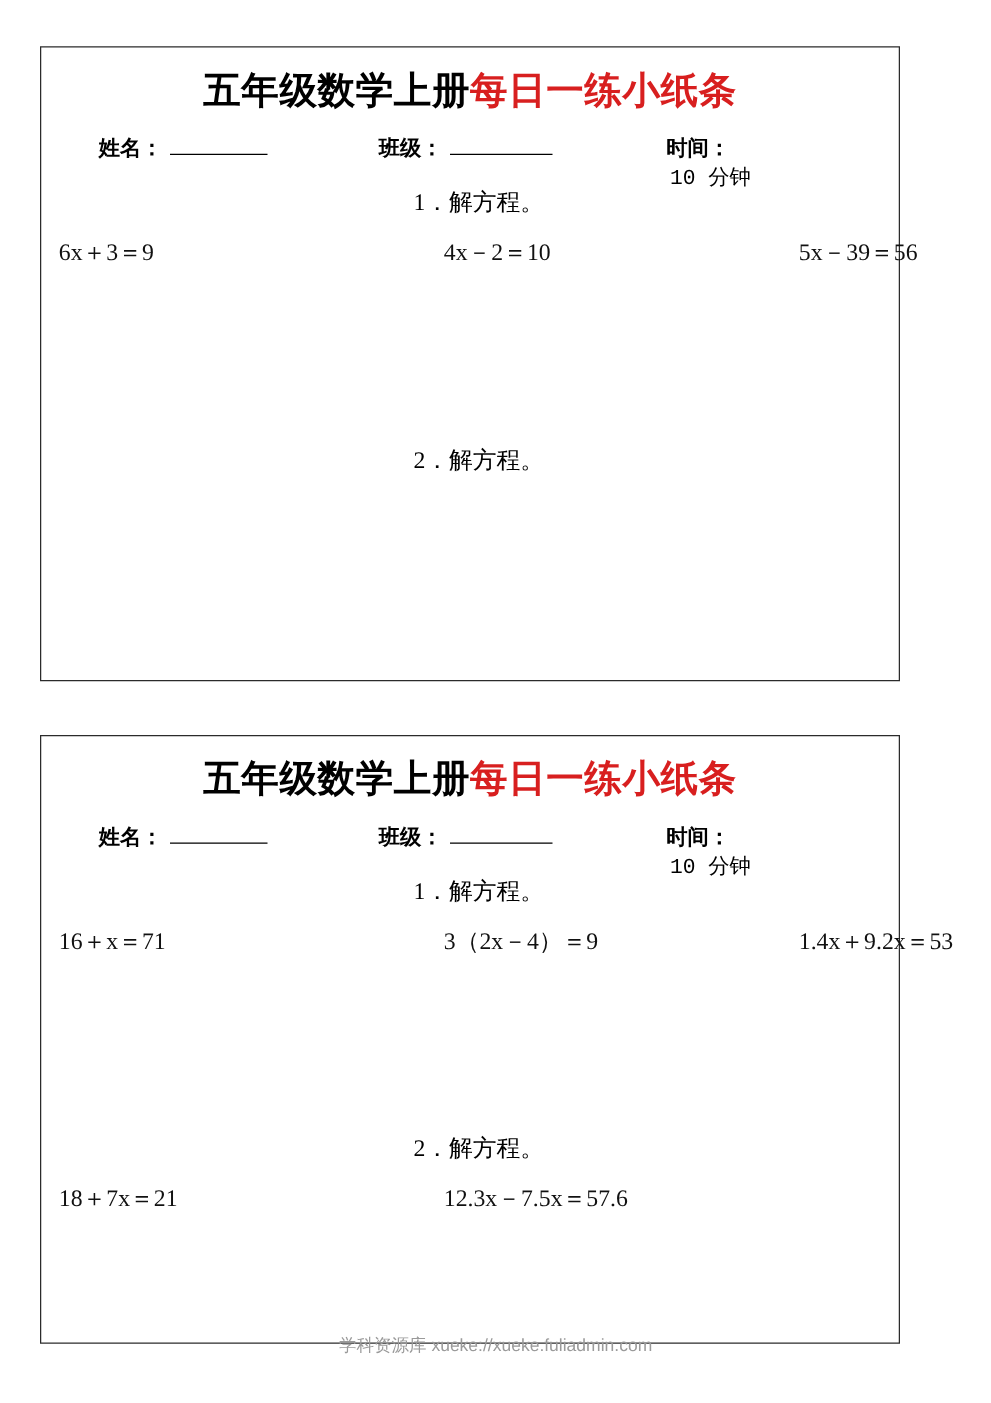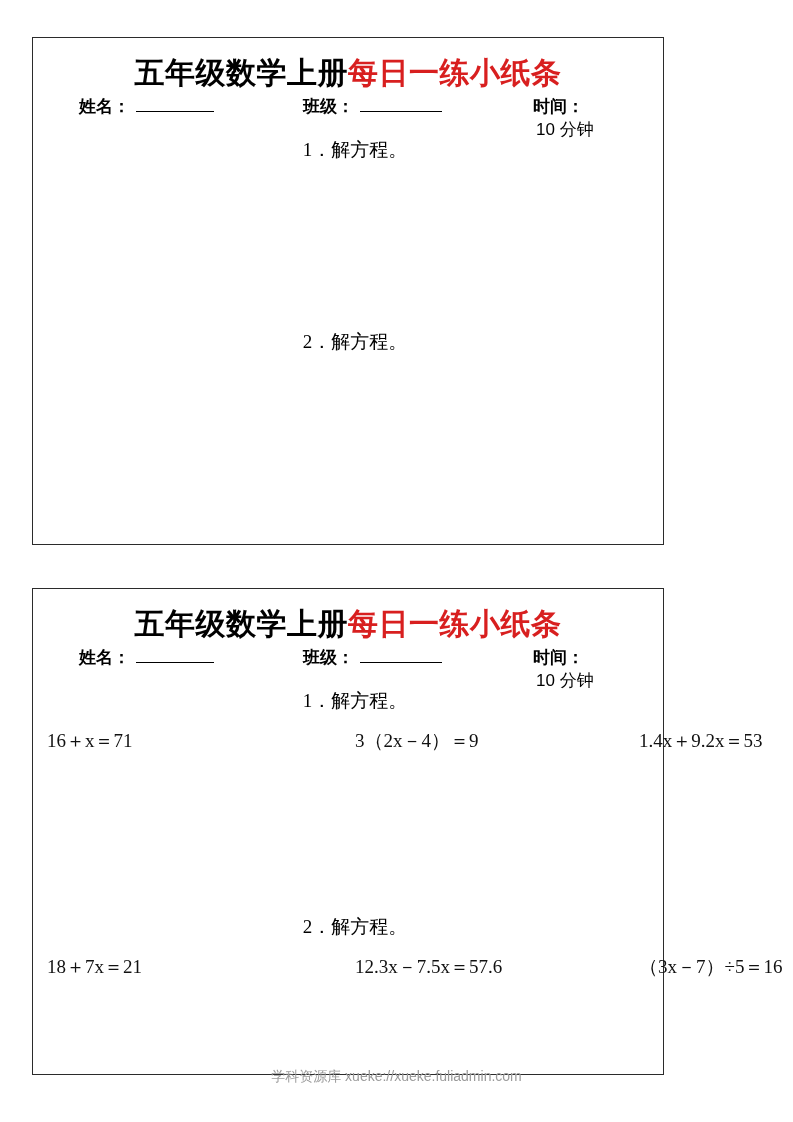--- a/index.html
+++ b/index.html
@@ -22,21 +22,21 @@
     left: 0;
     top: 0;
     width: 793px;
     height: 1122px;
   }
 
   
   .card {
     position: absolute;
     left: 32px;
-    width: 632px;
+    width: 688px;
     border: 1.6px solid #2b2b2b;
     box-sizing: border-box;
     background: #fff;
   }
   .card-1 { top: 37px;  height: 508px; }
   .card-2 { top: 588px; height: 487px; }
 
   
   .title {
     text-align: center;
@@ -48,60 +48,60 @@
     margin-top: 18px;
     white-space: nowrap;
   }
   .title .t-black { color: #000000; }
   .title .t-red   { color: #d81f1f; }
 
   
   .inforow {
     position: relative;
     height: 30px;
-    margin-top: 4px;
+    margin-top: 16px;
     font-size: 17px;
   }
   .info-item {
     position: absolute;
     white-space: nowrap;
     display: flex;
     align-items: baseline;
   }
   .info-name  { left: 46px;  }
   .info-class { left: 270px; text-align: right; }
   .info-time  { left: 500px; flex-direction: column; }
 
   .info-label {
     font-family: "Liberation Serif", "DejaVu Serif", serif;
     font-weight: bold;
     font-size: 17px;
     color: #000;
   }
   .info-value {
-    font-family: Liberation Sans, sans-serif;
+    font-family: Liberation Mono, monospace;
     font-size: 17px;
     color: #000;
     padding-left: 3px;
   }
   .blank-line {
     display: inline-block;
     border-bottom: 1.4px solid #000;
     margin-left: 6px;
     vertical-align: baseline;
   }
   .blank-name  { width: 78px; }
   .blank-class { width: 82px; }
 
   
   .qgroup {
     margin-top: 12px;
     padding-left: 14px;
   }
-  .qgroup-2 { margin-top: 74px; }
+  .qgroup-2 { margin-top: 54px; }
 
   .qhead {
     font-family: "Liberation Serif", "DejaVu Serif", serif;
     font-size: 19px;
     color: #000;
     white-space: nowrap;
     margin-bottom: 14px;
     text-align: center;
   }
 
@@ -157,20 +157,25 @@
         <span class="blank-line blank-class"></span>
       </div>
       <div class="info-item info-time">
         <span class="info-label">时间：</span>
         <span class="info-value">10 分钟</span>
       </div>
     </div>
 
     <div class="qgroup">
       <div class="qhead">1．解方程。</div>
+      <div class="eq-row">
+        <span class="eq eq-c0">6x＋3＝9</span>
+        <span class="eq eq-c1">4x－2＝10</span>
+        <span class="eq eq-c2">5x－39＝56</span>
+      </div>
       <div class="answer-space"></div>
     </div>
 
     <div class="qgroup qgroup-2">
       <div class="qhead">2．解方程。</div>
       <div class="answer-space"></div>
     </div>
 
   </div>
 
@@ -203,21 +208,20 @@
         <span class="eq eq-c2">1.4x＋9.2x＝53</span>
       </div>
       <div class="answer-space"></div>
     </div>
 
     <div class="qgroup qgroup-2">
       <div class="qhead">2．解方程。</div>
       <div class="eq-row">
         <span class="eq eq-c0">18＋7x＝21</span>
         <span class="eq eq-c1">12.3x－7.5x＝57.6</span>
-        <span class="eq eq-c2">（3x－7）÷5＝16</span>
       </div>
       <div class="answer-space"></div>
     </div>
 
   </div>
 
   <div class="footer">学科资源库 xueke://xueke.fuliadmin.com</div>
 
 </div>
 

